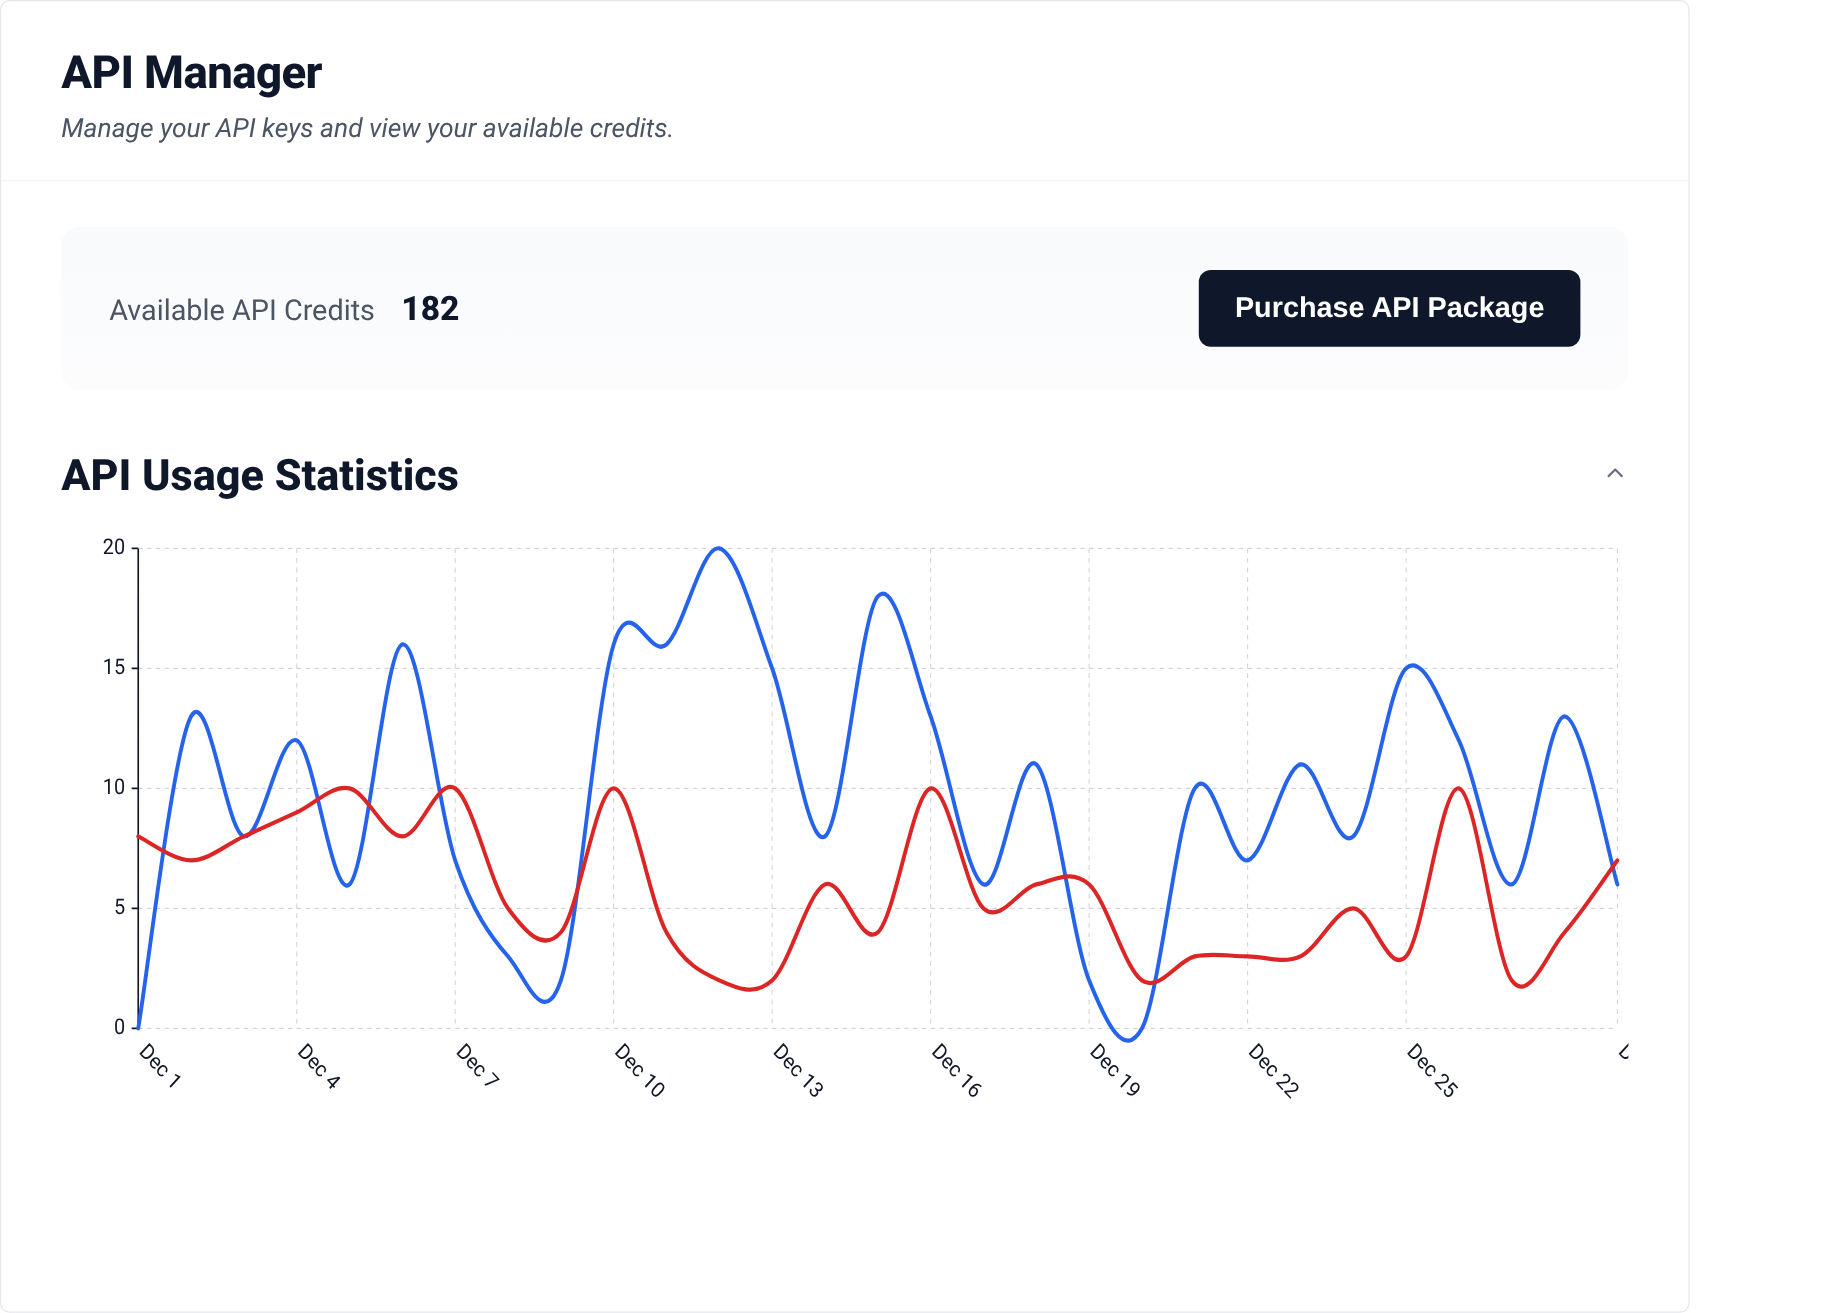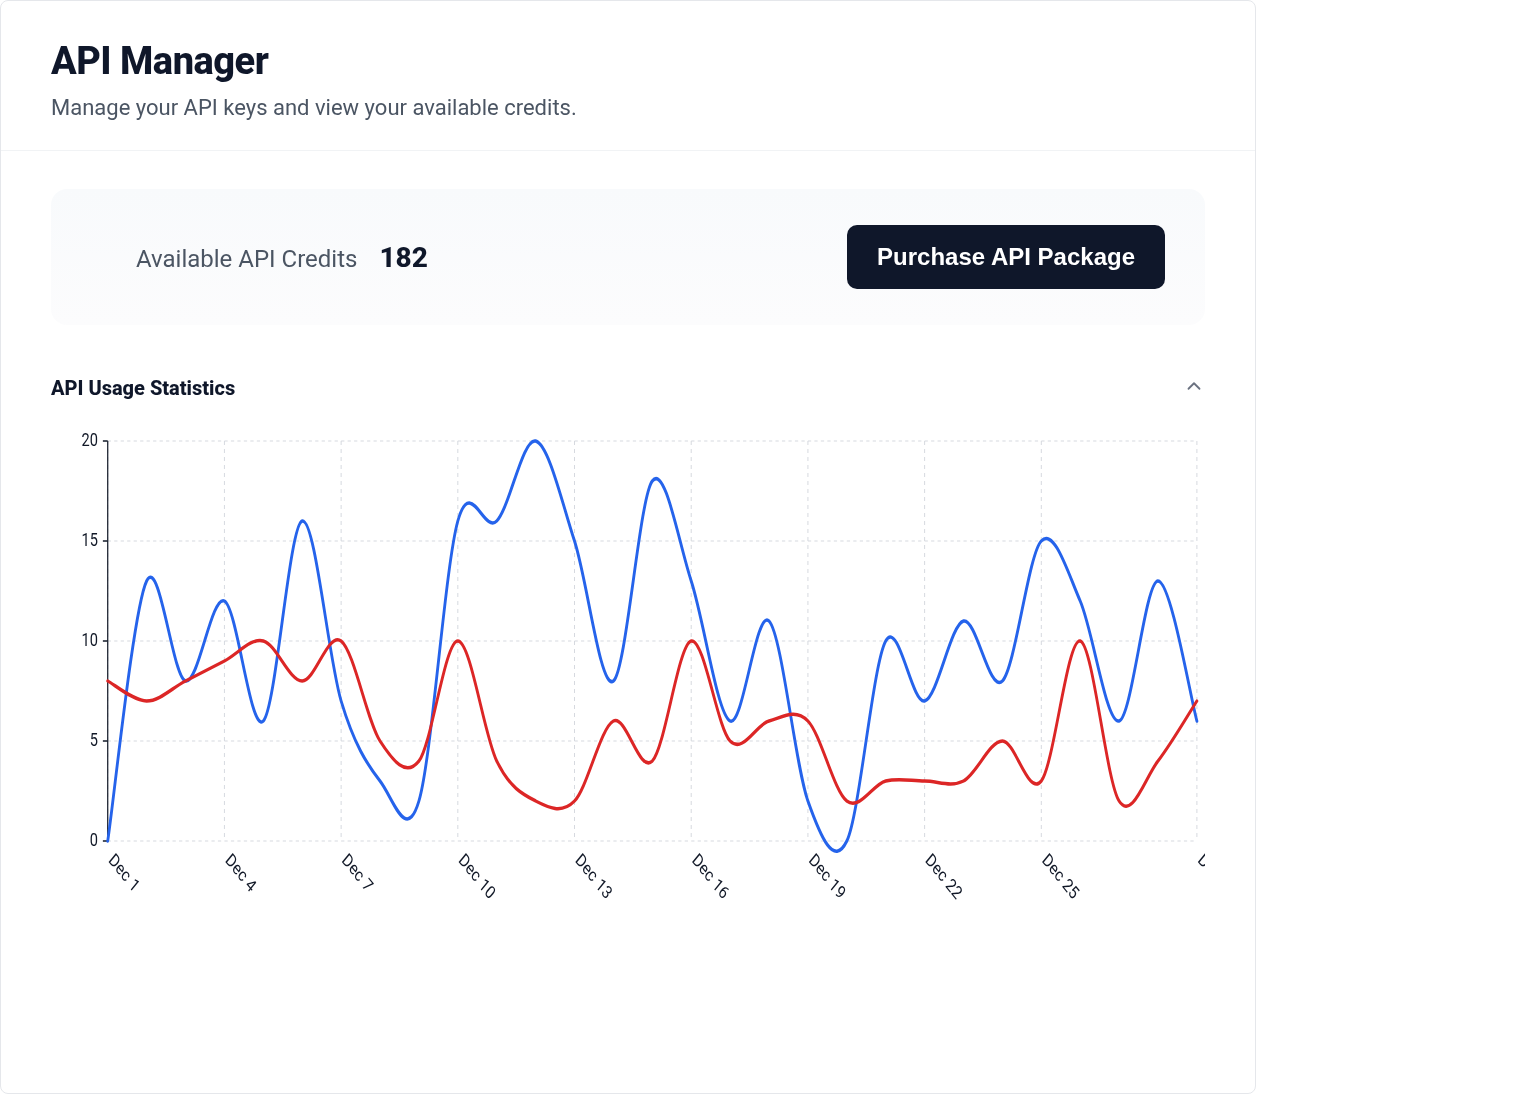--- a/index.html
+++ b/index.html
@@ -7,59 +7,59 @@
     font-family: -apple-system, BlinkMacSystemFont, "Segoe UI", Roboto, Helvetica, Arial, sans-serif;
     background: #fff;
     color: #0f172a;
     width: 1524px;
     height: 1094px;
     overflow: hidden;
   }
   .page {
     border: 1px solid #e5e7eb;
     border-radius: 8px;
-    width: 1256px;
+    width: 1408px;
     height: 1094px;
     position: relative;
   }
   .header {
     padding: 38px 50px 30px 50px;
     border-bottom: 1px solid #f1f3f5;
   }
   .page-title {
     font-size: 38px;
     font-weight: 800;
     color: #0f172a;
     letter-spacing: -0.5px;
   }
   .page-subtitle {
     margin-top: 12px;
     font-size: 22px;
     color: #4b5563;
     font-weight: 400;
+    font-style: italic;
   }
   .credits-panel {
     margin: 38px 50px 0 50px;
     background: linear-gradient(180deg, #f8fafc 0%, #fcfcfd 100%);
     border-radius: 16px;
     padding: 36px 40px;
     display: flex;
     align-items: center;
     justify-content: space-between;
   }
   .credits-left {
     display: flex;
     align-items: baseline;
     gap: 22px;
   }
   .credits-label {
     font-size: 24px;
     color: #4b5563;
     font-weight: 400;
-    margin-left: 45px;
   }
   .credits-value {
     font-size: 28px;
     font-weight: 800;
     color: #0f172a;
   }
   .purchase-btn {
     background: #0f172a;
     color: #fff;
     border: none;
@@ -69,21 +69,21 @@
     font-weight: 600;
     cursor: pointer;
   }
   .stats-header {
     margin: 50px 50px 0 50px;
     display: flex;
     align-items: center;
     justify-content: space-between;
   }
   .stats-title {
-    font-size: 20px;
+    font-size: 36px;
     font-weight: 800;
     color: #0f172a;
   }
   .chevron {
     color: #6b7280;
     cursor: pointer;
   }
   .chart-wrap {
     margin: 30px 50px 0 50px;
     position: relative;

